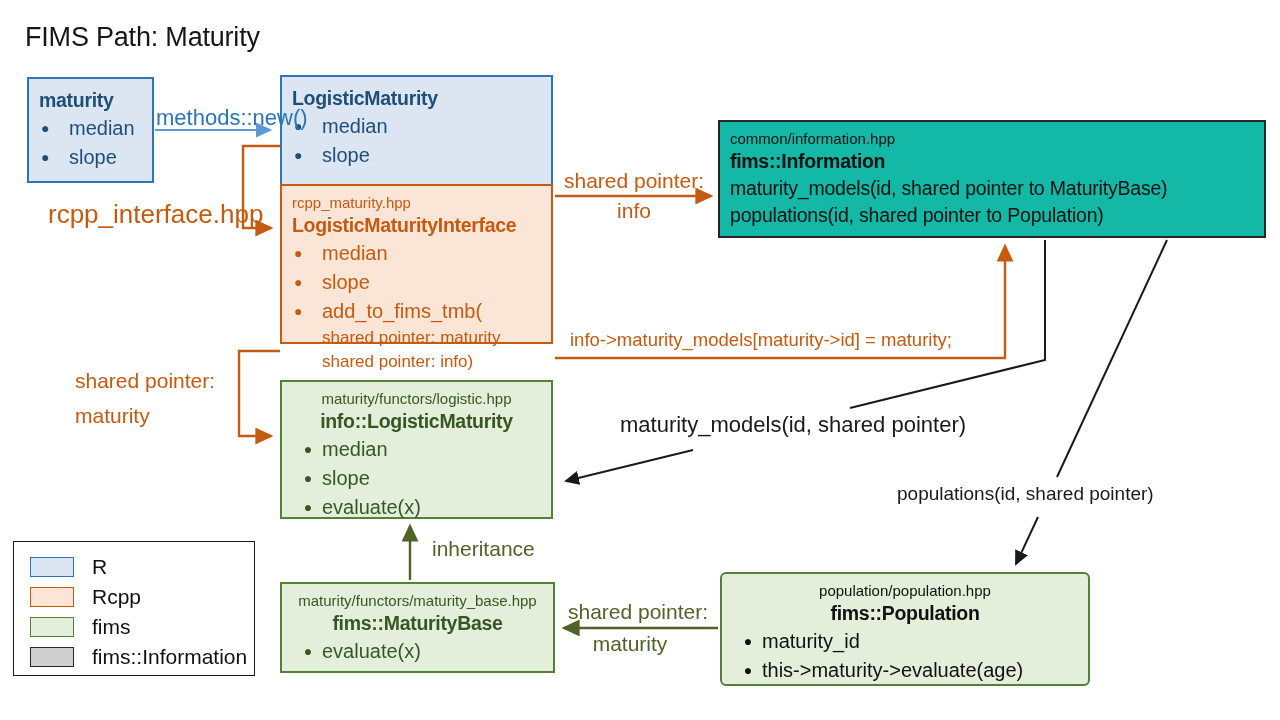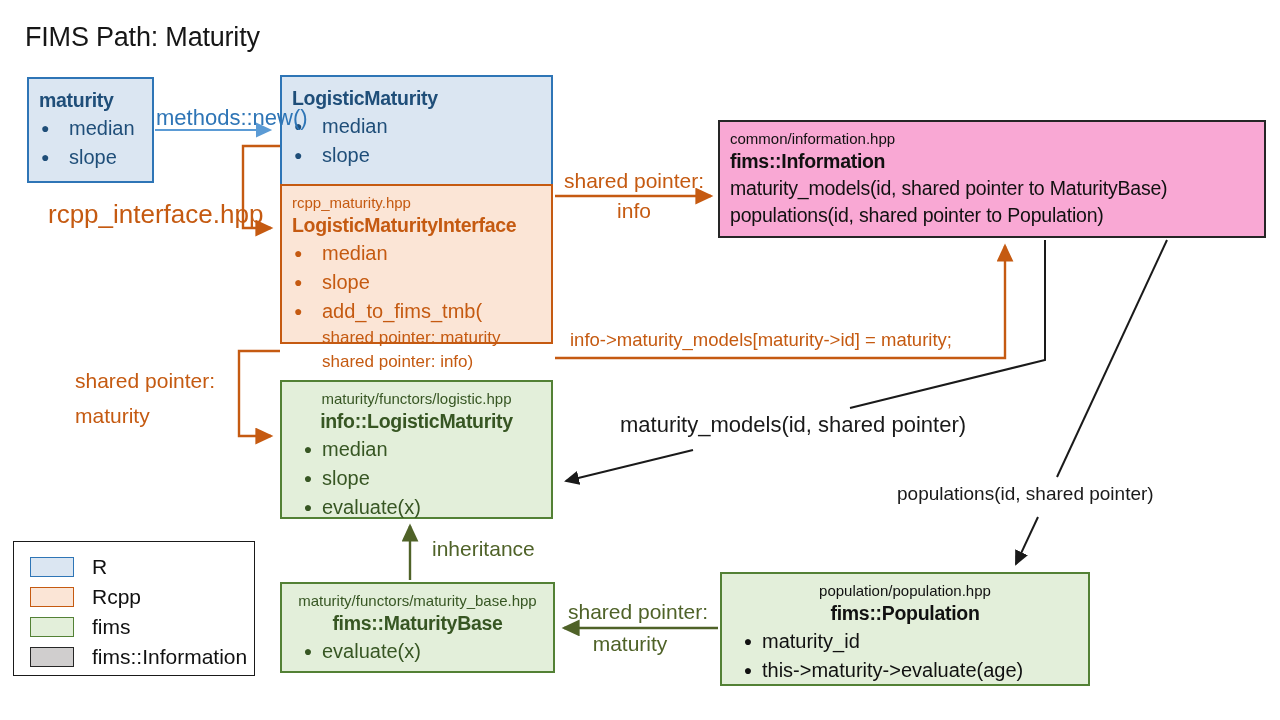--- a/index.html
+++ b/index.html
@@ -9,22 +9,22 @@
   }
   .page-title{
     position:absolute;left:25px;top:22px;font-size:27px;color:#161616;
     letter-spacing:-0.2px;
   }
   .box{position:absolute;box-sizing:border-box;border:2px solid #000;}
   .b-blue{background:#dbe6f2;border-color:#2e75b6;color:#1f4e79;}
   .b-orange{background:#fbe5d6;border-color:#c55a11;color:#c55a11;}
   .b-green{background:#e3efda;border-color:#538135;color:#33502a;text-align:center;}
   .b-green.dk{color:#375623;}
-  .b-gray{background:#f9a8d4;border-color:#262626;color:#111111;}
-  .b-green.blacktext{color:#111111;}
+  .b-gray{background:#14b8a6;border-color:#262626;color:#111111;}
+  .b-green.blacktext{color:#111111;border-radius:6px;}
   .box .file{font-size:15px;line-height:19px;padding:7px 10px 0 10px;}
   .box .btitle{font-size:19.5px;font-weight:bold;line-height:27px;padding:0 10px;
     letter-spacing:-0.3px;white-space:nowrap;}
   .box .btitle.pt{padding-top:8px;}
   .box .line{font-size:19.5px;line-height:27px;padding:0 10px;letter-spacing:-0.2px;white-space:nowrap;}
   .box .brow{display:flex;font-size:20px;line-height:29px;padding:0 6px 0 12px;white-space:nowrap;}
   .box .brow .dot{width:28px;flex:0 0 28px;font-size:14px;}
   .box .sub{font-size:17px;line-height:24px;padding-left:40px;white-space:nowrap;}
   .lbl{position:absolute;white-space:nowrap;}
   .c-orange{color:#c55a11;}

